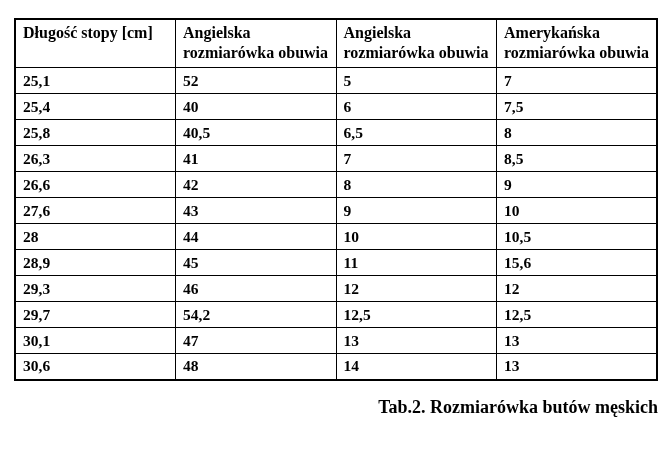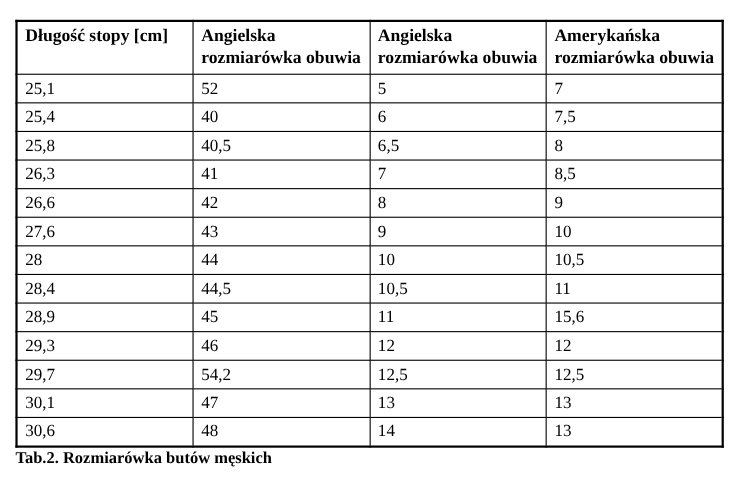--- a/index.html
+++ b/index.html
@@ -35,34 +35,34 @@
     font-size: 16px;
     line-height: 20px;
     padding: 3px 6px 4px 7px;
     height: 40px;
     box-sizing: border-box;
   }
   table.size-table td {
     border: 1px solid #000000;
     text-align: left;
     vertical-align: middle;
-    font-weight: normal;
+    font-weight: bold;
     font-size: 15.5px;
     line-height: 18px;
     padding: 0 6px 0 7px;
     height: 26px;
     box-sizing: border-box;
     white-space: nowrap;
   }
   .caption {
     width: 644px;
-    text-align: left;
+    text-align: right;
     font-weight: bold;
-    font-size: 15px;
-    margin-top: 2px;
+    font-size: 18px;
+    margin-top: 16px;
   }
 </style>
 </head>
 <body>
 
 <div class="page">
   <table class="size-table">
     <colgroup>
       <col>
         <col>
@@ -114,26 +114,20 @@
           <td>9</td>
           <td>10</td>
         </tr>
         <tr>
           <td>28</td>
           <td>44</td>
           <td>10</td>
           <td>10,5</td>
         </tr>
         <tr>
-          <td>28,4</td>
-          <td>44,5</td>
-          <td>10,5</td>
-          <td>11</td>
-        </tr>
-        <tr>
           <td>28,9</td>
           <td>45</td>
           <td>11</td>
           <td>15,6</td>
         </tr>
         <tr>
           <td>29,3</td>
           <td>46</td>
           <td>12</td>
           <td>12</td>

